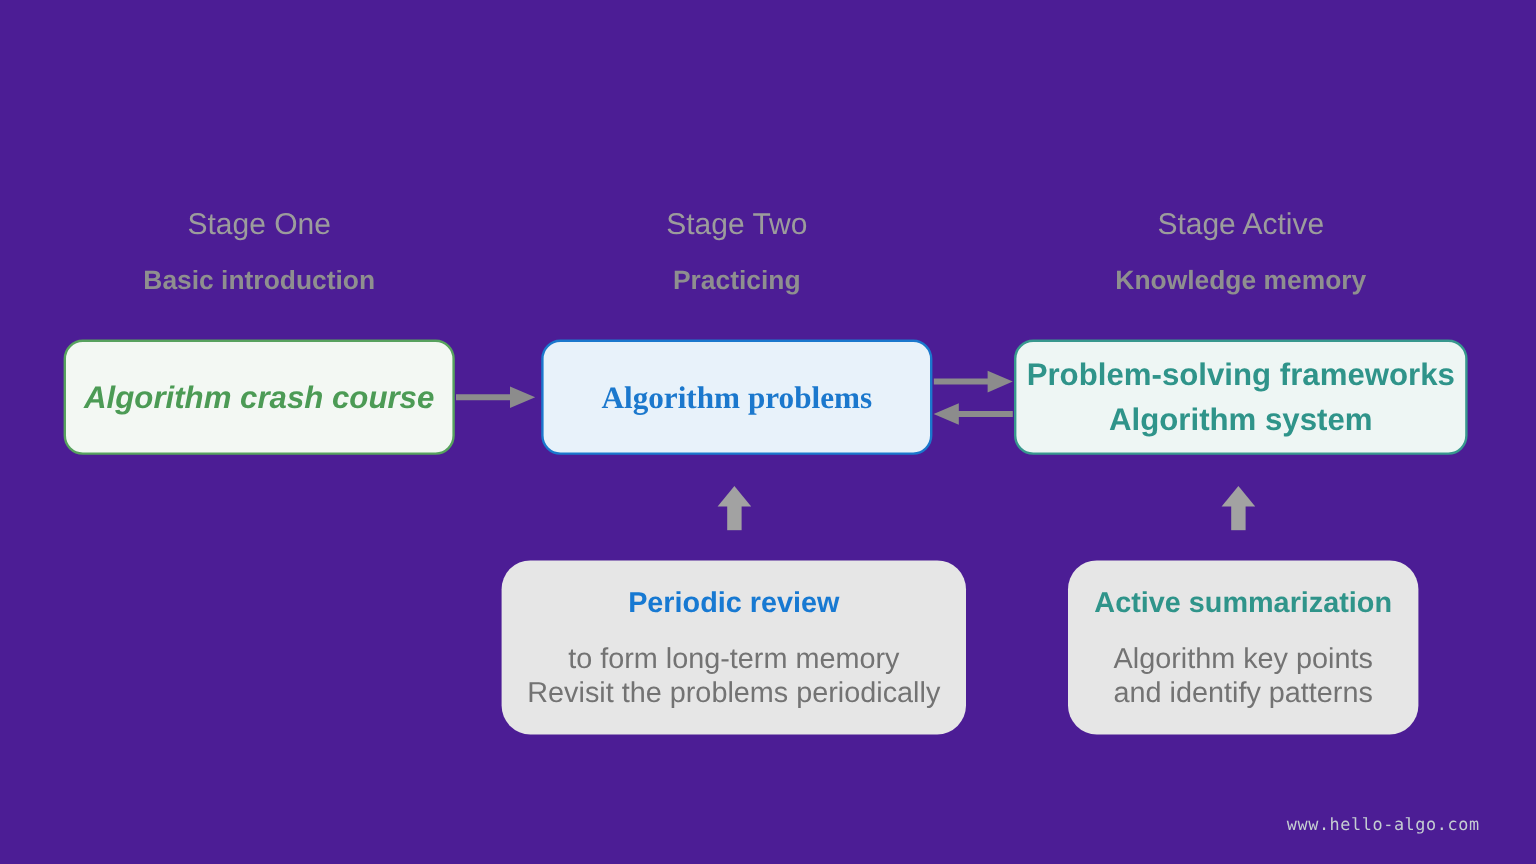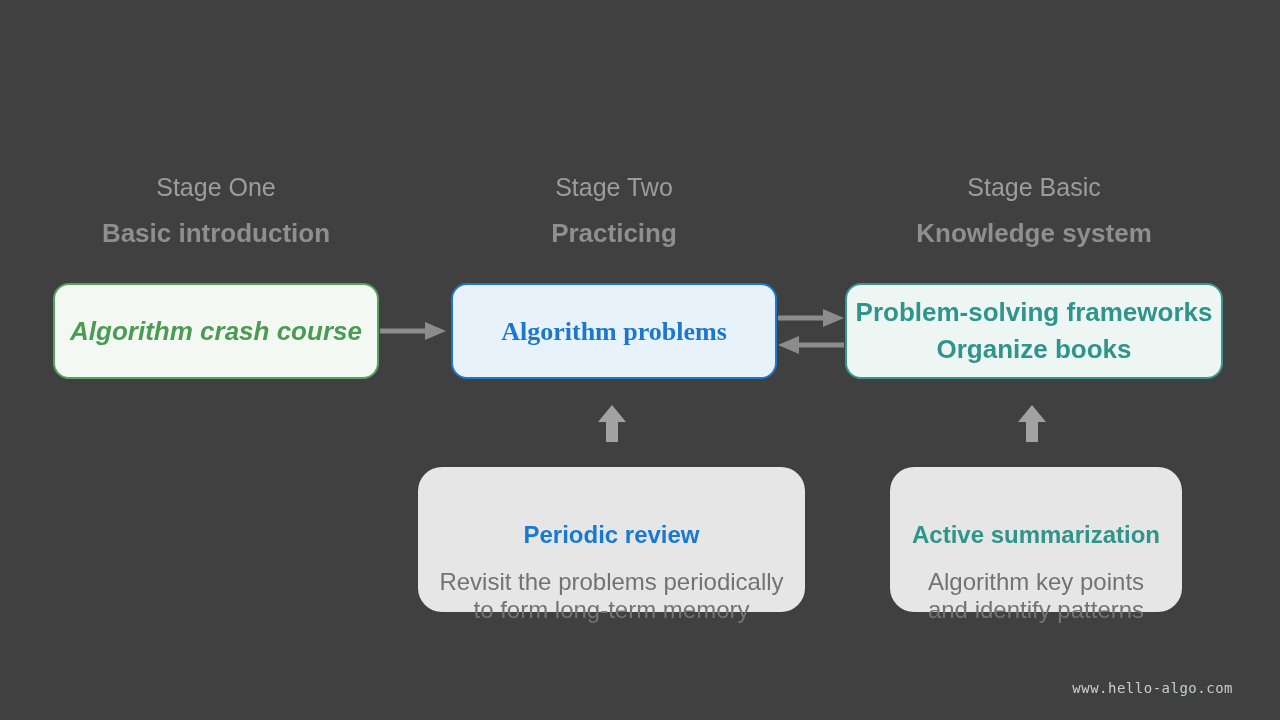--- a/index.html
+++ b/index.html
@@ -1,28 +1,28 @@
 <!DOCTYPE html>
 <html><head>
 <meta charset="utf-8">
 <style>
   * { margin: 0; padding: 0; box-sizing: border-box; }
   html, body { width: 1280px; height: 720px; background: #ffffff; overflow: hidden; }
   body { font-family: "Liberation Sans", sans-serif; }
-  .canvas { position: relative; width: 1280px; height: 720px; background: #404040; }
+  .canvas { position: relative; width: 1280px; height: 720px; background: #4c1d95; }
 
   
   .stage-title {
     position: absolute; top: 172px; height: 30px;
     font-size: 25px; font-weight: 400; color: #9c9c9c;
     text-align: center; line-height: 30px;
   }
   .stage-subtitle {
     position: absolute; top: 220px; height: 27px;
-    font-size: 26px; font-weight: 700; color: #8f8f8f;
+    font-size: 22px; font-weight: 700; color: #8f8f8f;
     text-align: center; line-height: 27px;
   }
   .col1 { left: 53px;  width: 326px; }
   .col2 { left: 451px; width: 326px; }
   .col3 { left: 845px; width: 378px; }
 
   
   .stage-box {
     position: absolute; top: 283px; height: 96px;
     border-radius: 16px; border: 2px solid;
@@ -39,21 +39,21 @@
   .box-teal .box-line { color: #2f948a; }
 
   
   .note {
     position: absolute; top: 467px; height: 145px;
     background: #e6e6e6; border-radius: 24px;
     text-align: center; padding-top: 22px;
   }
   .note-review { left: 418px; width: 387px; }
   .note-summary { left: 890px; width: 292px; }
-  .note-title { font-size: 24px; font-weight: 700; line-height: 28px; margin-top: 32px; }
+  .note-title { font-size: 24px; font-weight: 700; line-height: 28px; }
   .note-title.blue { color: #1779d2; }
   .note-title.teal { color: #2f948a; }
   .note-body { margin-top: 19px; font-size: 24px; color: #737373; line-height: 28px; }
 
   
   .arrow { position: absolute; }
   .h-arrow-1 { left: 379px; top: 320px; }
   .h-arrow-2 { left: 778px; top: 307px; }
   .h-arrow-3 { left: 778px; top: 334px; }
   .up-arrow-1 { left: 597px;  top: 405px; }
@@ -76,25 +76,25 @@
   <div class="stage-box box-green col1">
     <div class="box-line">Algorithm crash course</div>
   </div>
 
   <div class="stage-title col2">Stage Two</div>
   <div class="stage-subtitle col2">Practicing</div>
   <div class="stage-box box-blue col2">
     <div class="box-line">Algorithm problems</div>
   </div>
 
-  <div class="stage-title col3">Stage Basic</div>
-  <div class="stage-subtitle col3">Knowledge system</div>
+  <div class="stage-title col3">Stage Active</div>
+  <div class="stage-subtitle col3">Knowledge memory</div>
   <div class="stage-box box-teal col3">
     <div class="box-line">Problem-solving frameworks</div>
-    <div class="box-line">Organize books</div>
+    <div class="box-line">Algorithm system</div>
   </div>
 
   <svg class="arrow h-arrow-1" width="68" height="22">
     <line x1="1" y1="11" x2="48" y2="11" stroke="#8c8c8c" stroke-width="5"></line>
     <polygon points="46,2 67,11 46,20" fill="#8c8c8c"></polygon>
   </svg>
   <svg class="arrow h-arrow-2" width="67" height="22">
     <line x1="0" y1="11" x2="47" y2="11" stroke="#8c8c8c" stroke-width="5"></line>
     <polygon points="45,2 66,11 45,20" fill="#8c8c8c"></polygon>
   </svg>
@@ -108,22 +108,22 @@
     <rect x="9" y="16" width="12" height="21" fill="#a2a2a2"></rect>
   </svg>
   <svg class="arrow up-arrow-2" width="30" height="37">
     <polygon points="15,0 1,17 29,17" fill="#a2a2a2"></polygon>
     <rect x="9" y="16" width="12" height="21" fill="#a2a2a2"></rect>
   </svg>
 
   <div class="note note-review">
     <div class="note-title blue">Periodic review</div>
     <div class="note-body">
+      <div>to form long-term memory</div>
       <div>Revisit the problems periodically</div>
-      <div>to form long-term memory</div>
     </div>
   </div>
 
   <div class="note note-summary">
     <div class="note-title teal">Active summarization</div>
     <div class="note-body">
       <div>Algorithm key points</div>
       <div>and identify patterns</div>
     </div>
   </div>

